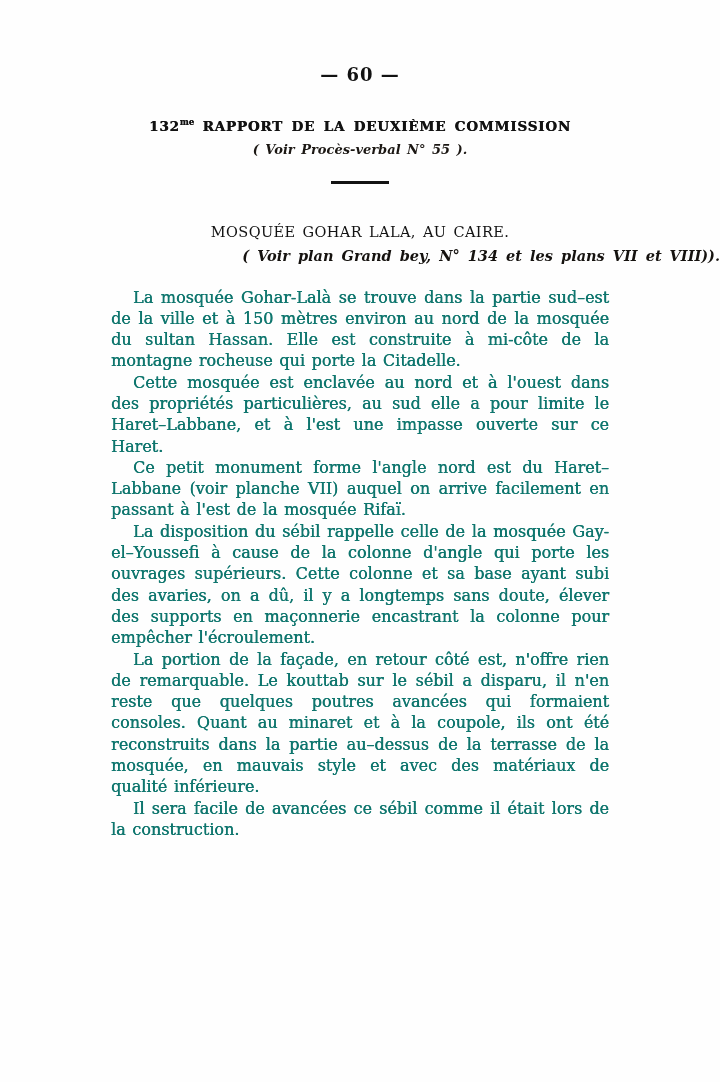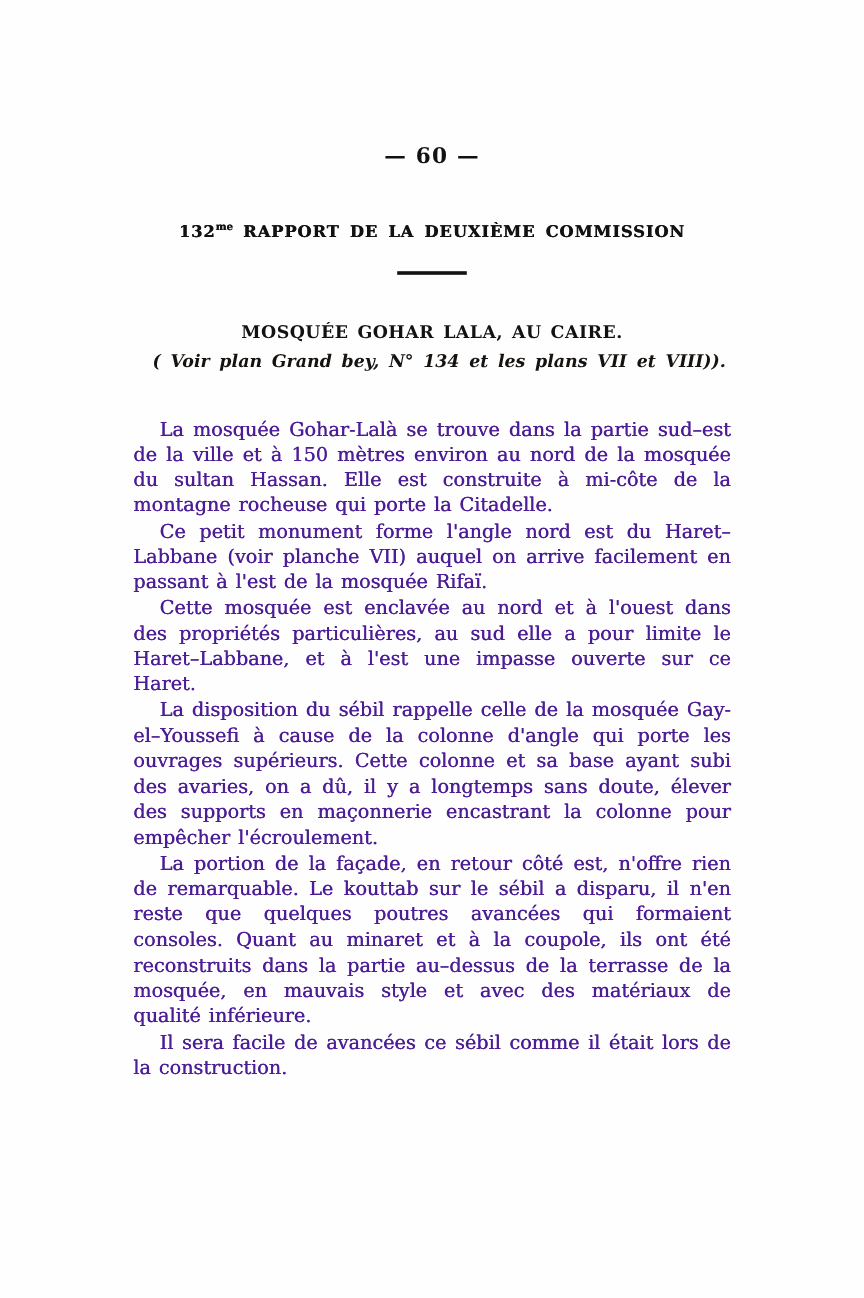--- a/index.html
+++ b/index.html
@@ -8,32 +8,32 @@
     background: #ffffff;
   }
   .page {
     position: relative;
     width: 720px;
     height: 1082px;
     background: #fefefe;
     font-family: "DejaVu Serif", "Liberation Serif", serif;
     color: #161311;
     box-sizing: border-box;
-    padding-top: 120px;
+    padding-top: 64px;
     overflow: hidden;
   }
   .page-number {
     text-align: center;
     font-weight: bold;
     font-size: 18px;
     letter-spacing: 1px;
     color: #121212;
   }
   .report-header {
-    margin-top: 44px;
+    margin-top: 32px;
     text-align: center;
     font-weight: bold;
     font-size: 13.5px;
     letter-spacing: 0.8px;
     word-spacing: 3px;
     color: #121212;
     text-shadow: 0.4px 0 0 currentColor;
   }
   .report-header sup {
     font-size: 8.5px;
@@ -50,73 +50,74 @@
   }
   .divider-rule {
     width: 58px;
     height: 3px;
     background: #131313;
     margin: 24px auto 0 auto;
   }
   .section-title {
     margin-top: 40px;
     text-align: center;
-    font-weight: bold;
+    font-weight: normal;
     font-size: 14.5px;
     letter-spacing: 0.4px;
     word-spacing: 2px;
     color: #121212;
   }
   .section-subtitle {
     margin-top: 7px;
-    text-align: center;
+    text-align: right;
     font-weight: bold;
     font-style: italic;
     font-size: 14.5px;
     word-spacing: 3px;
     color: #15120f;
     margin-left: 12px;
   }
   .body-text {
     width: 498px;
     margin-left: 111px;
-    margin-top: 37px;
+    margin-top: 23px;
     font-size: 16px;
     line-height: 21.3px;
     text-align: justify;
-    color: #4c1d95;
+    color: #0f766e;
     text-shadow: 0.35px 0 0 currentColor;
     word-spacing: 1.5px;
   }
   .body-text p {
     margin: 0;
     padding: 0;
     text-indent: 22px;
   }
 </style>
 </head>
 <body>
 
 <div class="page">
 
   <div class="page-number">— 60 —</div>
 
   <div class="report-header">
     <span>132</span><sup>me</sup><span> RAPPORT DE LA DEUXIÈME COMMISSION</span>
   </div>
 
+  <div class="report-subtitle">( Voir Procès-verbal N° 55 ).</div>
 
   <div class="divider-rule"></div>
 
   <div class="section-title">MOSQUÉE GOHAR LALA, AU CAIRE.</div>
 
   <div class="section-subtitle">( Voir plan Grand bey, N° 134 et les plans VII et VIII)).</div>
 
   <div class="body-text">
     <p>La mosquée Gohar-Lalà se trouve dans la partie sud–est de la ville et à 150 mètres environ au nord de la mosquée du sultan Hassan. Elle est construite à mi-côte de la montagne rocheuse qui porte la Citadelle.</p>
+    <p>Cette mosquée est enclavée au nord et à l'ouest dans des propriétés particulières, au sud elle a pour limite le Haret–Labbane, et à l'est une impasse ouverte sur ce Haret.</p>
     <p>Ce petit monument forme l'angle nord est du Haret–Labbane (voir planche VII) auquel on arrive facilement en passant à l'est de la mosquée Rifaï.</p>
-    <p>Cette mosquée est enclavée au nord et à l'ouest dans des propriétés particulières, au sud elle a pour limite le Haret–Labbane, et à l'est une impasse ouverte sur ce Haret.</p>
     <p>La disposition du sébil rappelle celle de la mosquée Gay-el–Youssefi à cause de la colonne d'angle qui porte les ouvrages supérieurs. Cette colonne et sa base ayant subi des avaries, on a dû, il y a longtemps sans doute, élever des supports en maçonnerie encastrant la colonne pour empêcher l'écroulement.</p>
     <p>La portion de la façade, en retour côté est, n'offre rien de remarquable. Le kouttab sur le sébil a disparu, il n'en reste que quelques poutres avancées qui formaient consoles. Quant au minaret et à la coupole, ils ont été reconstruits dans la partie au–dessus de la terrasse de la mosquée, en mauvais style et avec des matériaux de qualité inférieure.</p>
     <p>Il sera facile de avancées ce sébil comme il était lors de la construction.</p>
   </div>
 
 </div>
 
 </body></html>

